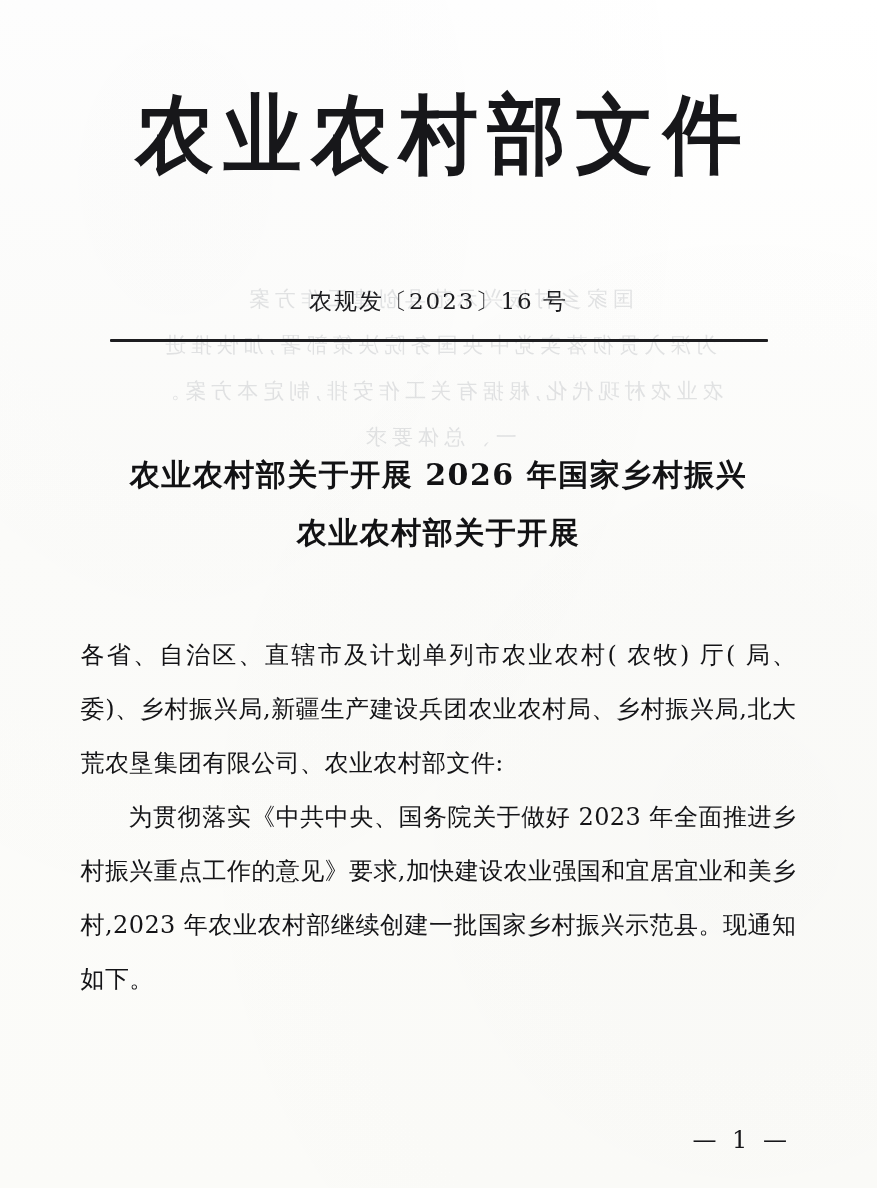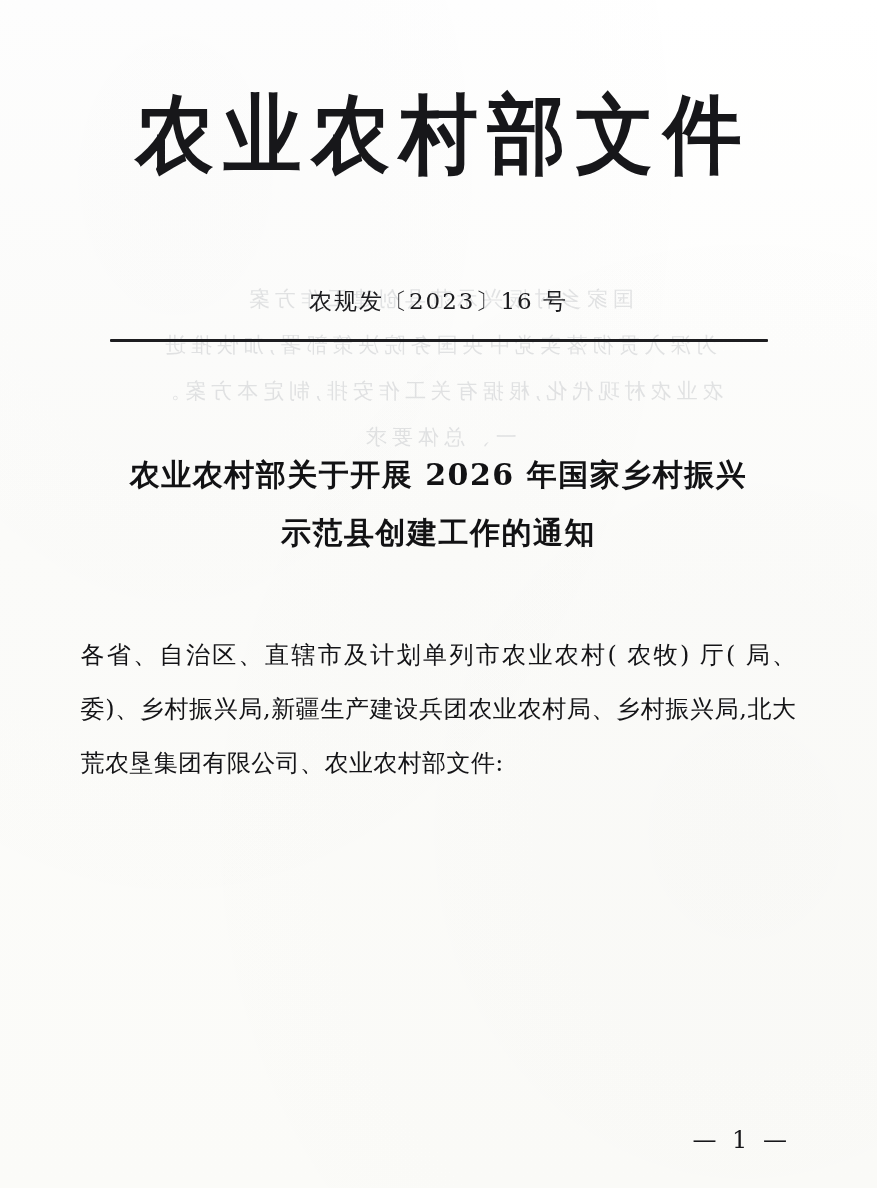--- a/index.html
+++ b/index.html
@@ -146,24 +146,25 @@
       <div class="masthead-title">农业农村部文件</div>
     </div>
 
     <div class="docnum-wrap">
       <div class="docnum">农规发〔2023〕16 号</div>
       <div class="rule"></div>
     </div>
 
     <div class="title">
       <span>农业农村部关于开展 2026 年国家乡村振兴</span>
-      <span class="line2">示范县创建工作的通知</span>
+      <span class="line2">农业农村部关于开展</span>
     </div>
 
     <div class="body">
       <p>各省、自治区、直辖市及计划单列市农业农村( 农牧) 厅( 局、委)、乡村振兴局,新疆生产建设兵团农业农村局、乡村振兴局,北大荒农垦集团有限公司、农业农村部文件:</p>
+      <p class="indent">为贯彻落实《中共中央、国务院关于做好 2023 年全面推进乡村振兴重点工作的意见》要求,加快建设农业强国和宜居宜业和美乡村,2023 年农业农村部继续创建一批国家乡村振兴示范县。现通知如下。</p>
     </div>
 
   </div>
 
   <div class="footer">— 1 —</div>
 
 </div>
 
 </body></html>

